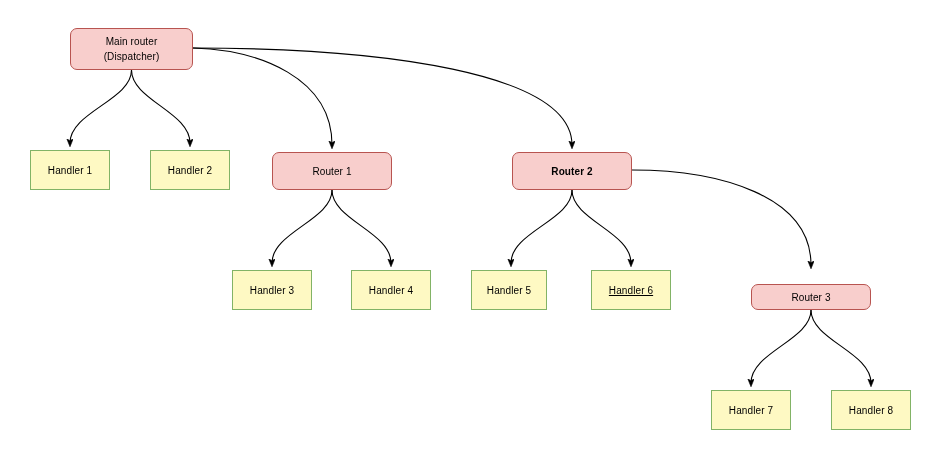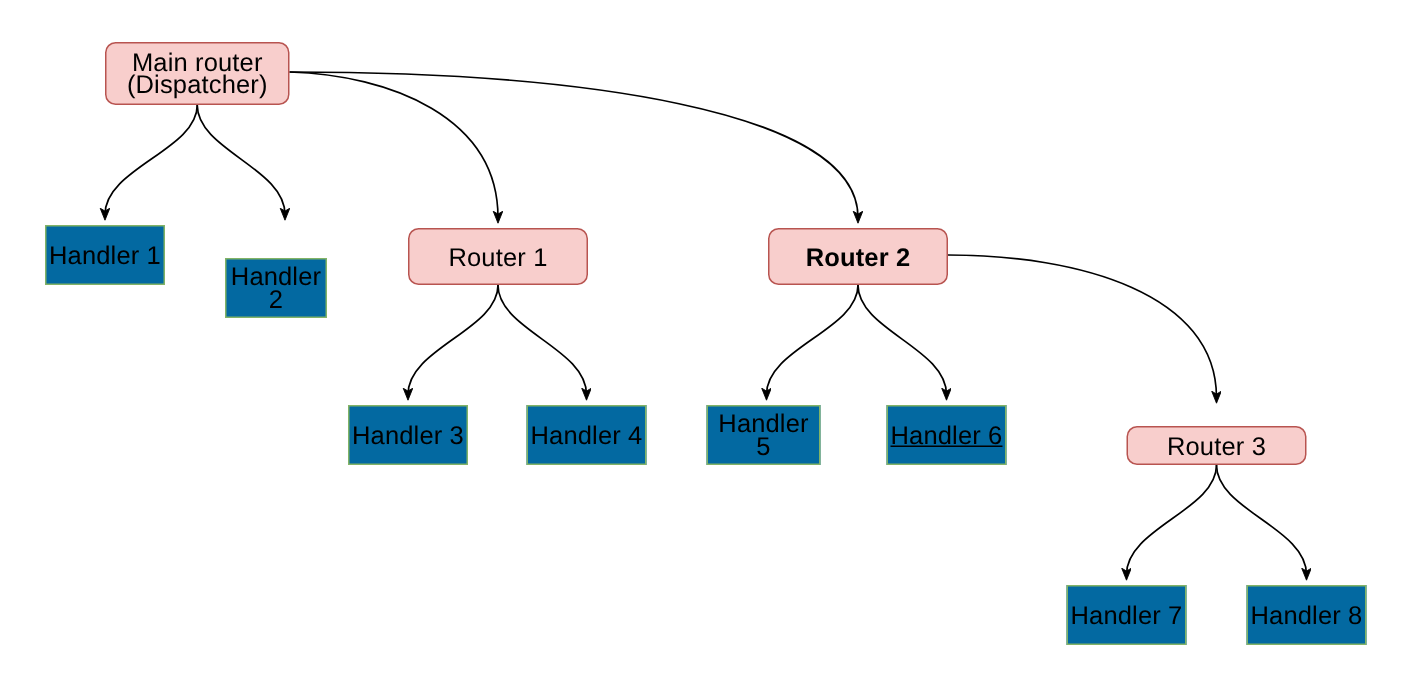--- a/index.html
+++ b/index.html
@@ -26,33 +26,33 @@
     height: 461px;
     pointer-events: none;
   }
   .node {
     position: absolute;
     box-sizing: border-box;
     display: flex;
     align-items: center;
     justify-content: center;
     text-align: center;
-    font-size: 17px;
+    font-size: 10px;
     line-height: 15px;
     color: #000000;
     letter-spacing: 0.1px;
     white-space: pre-line;
   }
   .node-router {
     background: #f8cecc;
     border: 1px solid #b85450;
     border-radius: 7px;
   }
   .node-handler {
-    background: #0369a1;
+    background: #fef9c3;
     border: 1px solid #82b366;
     border-radius: 0;
   }
   .node-label {
     display: block;
     white-space: pre-line;
   }
 </style>
 </head>
 <body>
@@ -77,21 +77,21 @@
         <path d="M 632 170 C 720 170 811 196 811 265" marker-end="url(#arrowhead)" stroke="#000000"></path>
         <path d="M 811 310 C 811 340 751 352 751 383" marker-end="url(#arrowhead)" stroke="#000000"></path>
         <path d="M 811 310 C 811 340 871 352 871 383" marker-end="url(#arrowhead)" stroke="#000000"></path>
       </g>
   </svg>
 
   <div id="node-layer">
       <div class="node node-router" style="left: 70px; top: 28px; width: 123px; height: 42px;"><span class="node-label">Main router
 (Dispatcher)</span></div>
       <div class="node node-handler" style="left: 30px; top: 150px; width: 80px; height: 40px;"><span class="node-label">Handler 1</span></div>
-      <div class="node node-handler" style="left: 150px; top: 150px; width: 68px; height: 40px; margin-top: 22px;"><span class="node-label">Handler 2</span></div>
+      <div class="node node-handler" style="left: 150px; top: 150px; width: 80px; height: 40px;"><span class="node-label">Handler 2</span></div>
       <div class="node node-router" style="left: 272px; top: 152px; width: 120px; height: 38px; justify-content: center;"><span class="node-label">Router 1</span></div>
       <div class="node node-router" style="left: 512px; top: 152px; width: 120px; height: 38px; font-weight: bold;"><span class="node-label">Router 2</span></div>
       <div class="node node-handler" style="left: 232px; top: 270px; width: 80px; height: 40px;"><span class="node-label">Handler 3</span></div>
       <div class="node node-handler" style="left: 351px; top: 270px; width: 80px; height: 40px;"><span class="node-label">Handler 4</span></div>
       <div class="node node-handler" style="left: 471px; top: 270px; width: 76px; height: 40px;"><span class="node-label">Handler 5</span></div>
       <div class="node node-handler" style="left: 591px; top: 270px; width: 80px; height: 40px; text-decoration: underline;"><span class="node-label">Handler 6</span></div>
       <div class="node node-router" style="left: 751px; top: 284px; width: 120px; height: 26px;"><span class="node-label">Router 3</span></div>
       <div class="node node-handler" style="left: 711px; top: 390px; width: 80px; height: 40px; align-items: center;"><span class="node-label">Handler 7</span></div>
       <div class="node node-handler" style="left: 831px; top: 390px; width: 80px; height: 40px;"><span class="node-label">Handler 8</span></div>
     </div>

